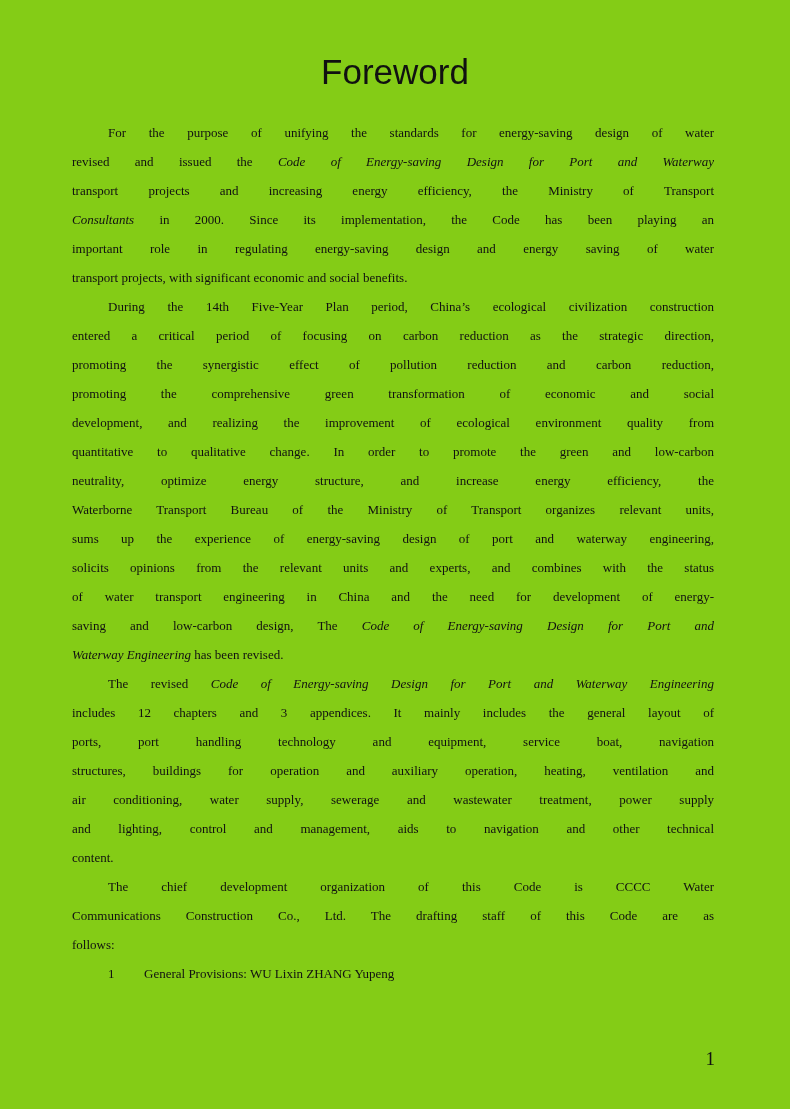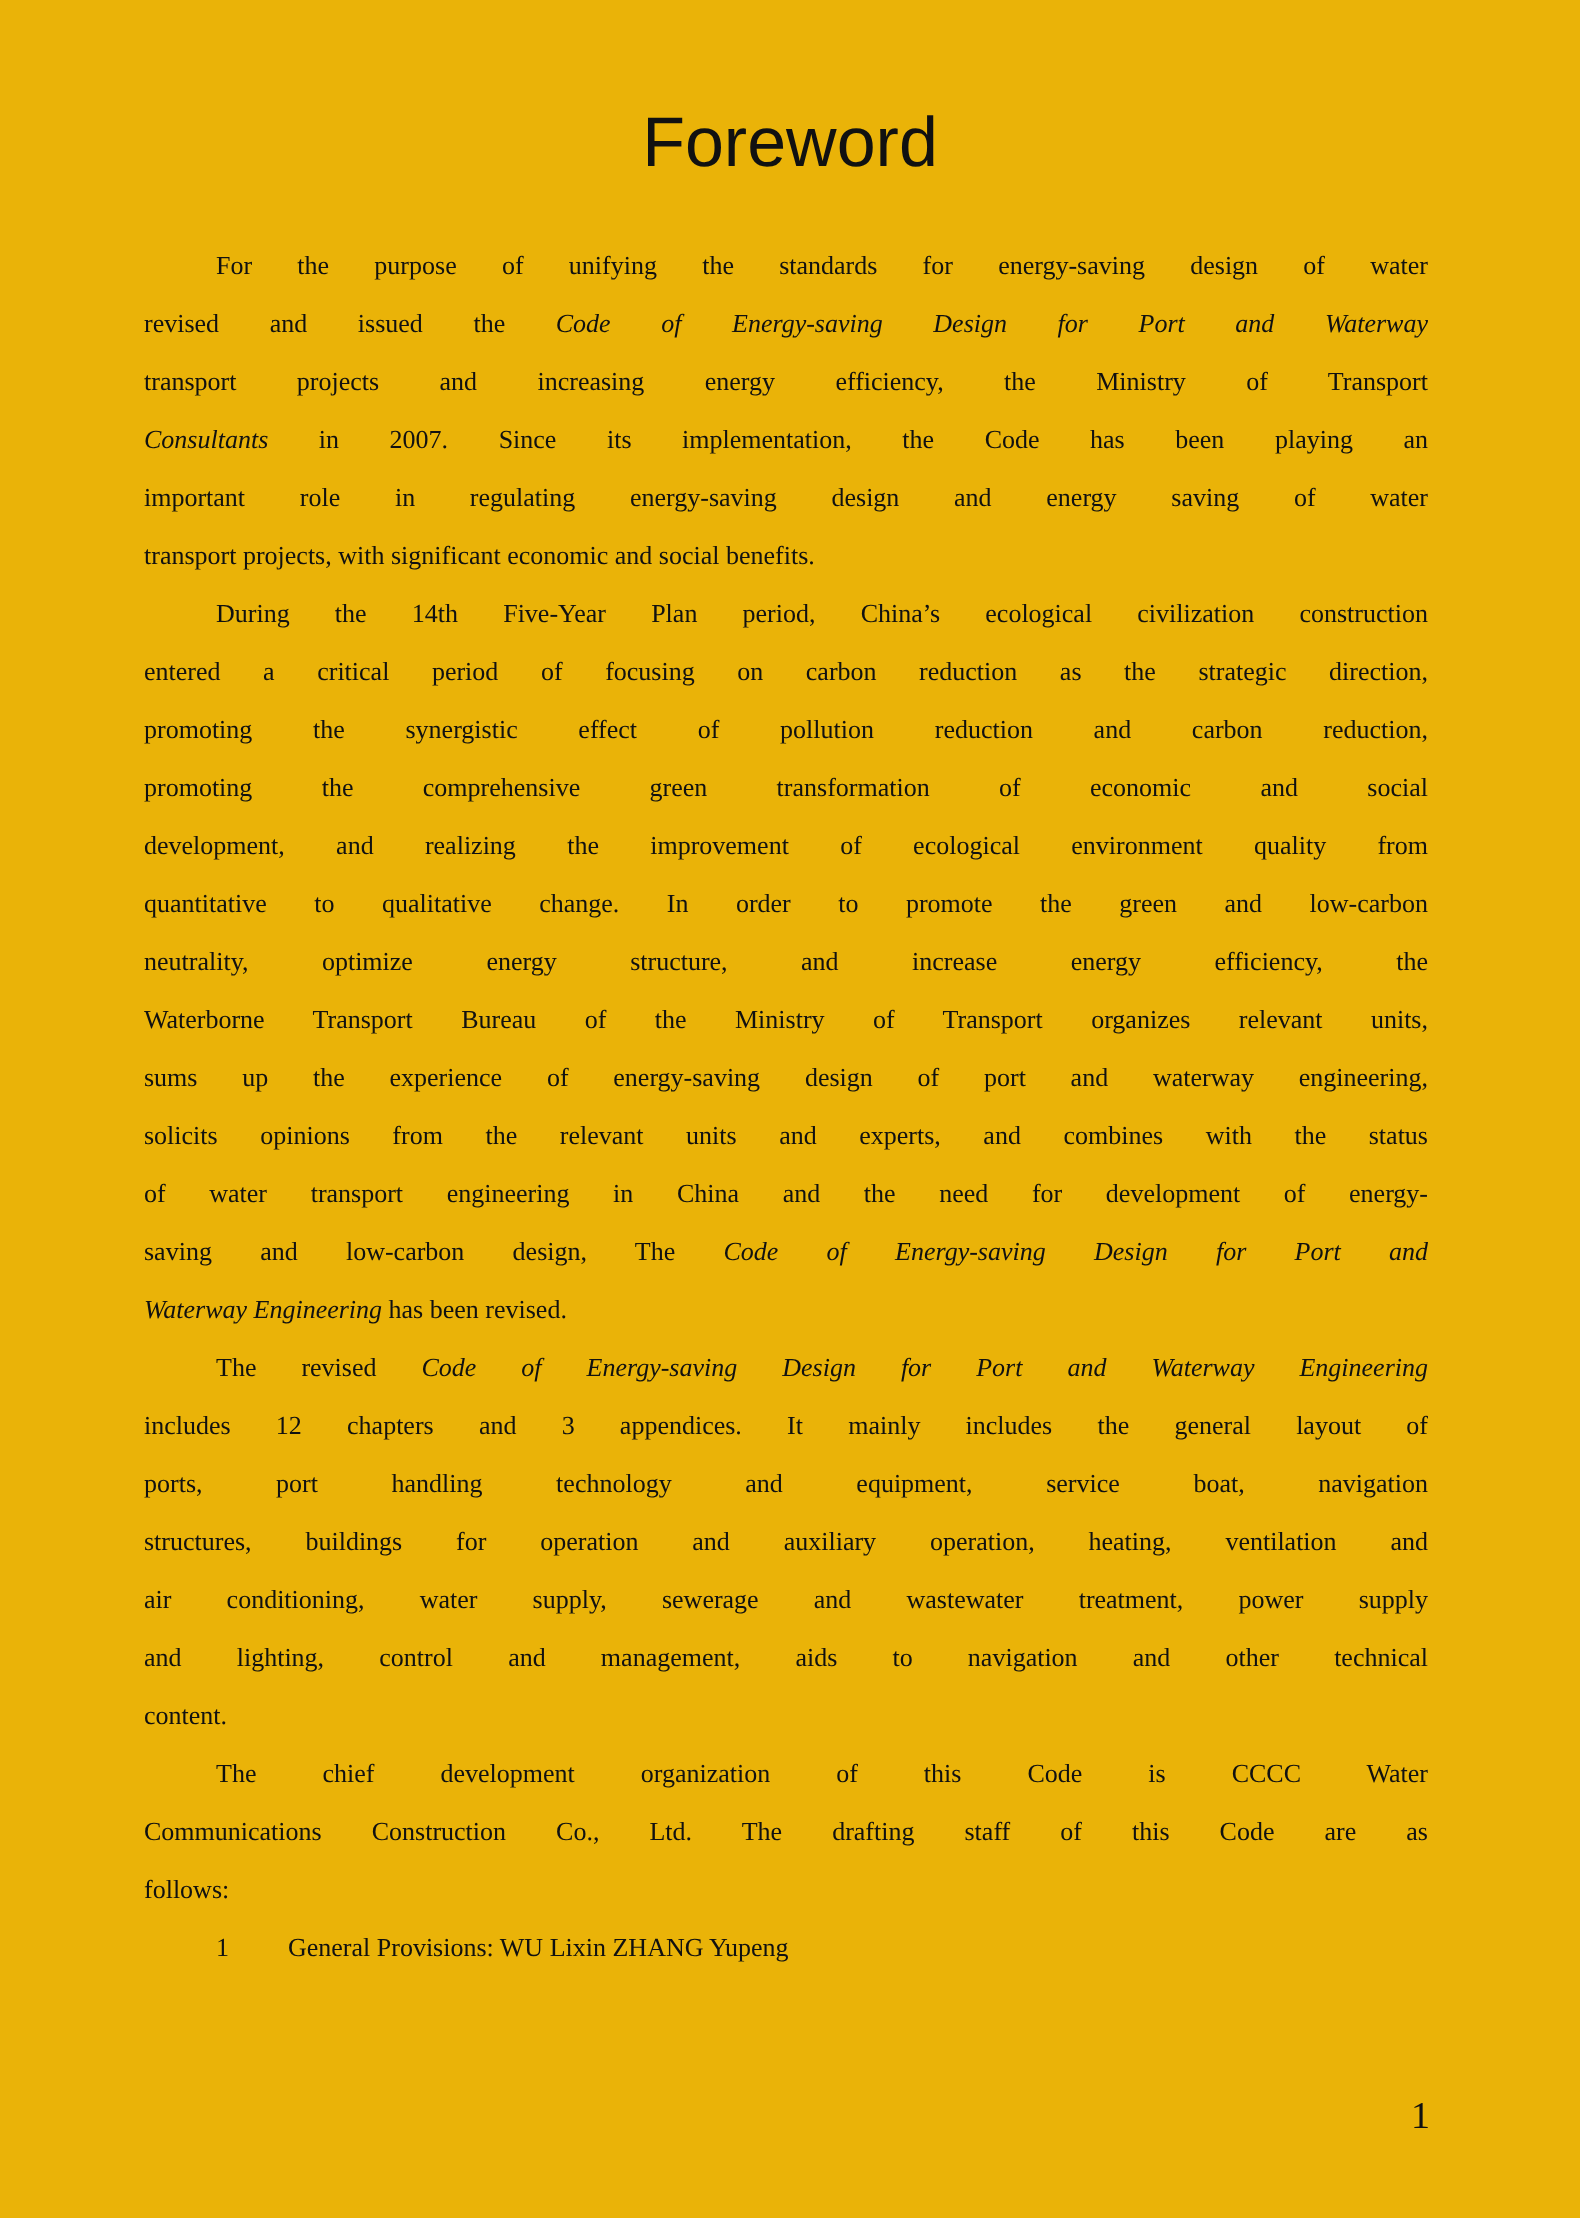--- a/index.html
+++ b/index.html
@@ -1,17 +1,17 @@
 <!DOCTYPE html>
 <html><head>
 <meta charset="utf-8">
 <style>
   html, body { margin: 0; padding: 0; background: #ffffff; }
   body { width: 790px; height: 1109px; position: relative; overflow: hidden; }
-  .page { position: absolute; left: 0; top: 0; width: 790px; height: 1109px; background: #eab308; }
+  .page { position: absolute; left: 0; top: 0; width: 790px; height: 1109px; background: #84cc16; }
   .title {
     position: absolute; left: 0; top: 52px; width: 790px; text-align: center;
     font-family: "Liberation Sans", sans-serif; font-size: 35px; color: #111;
     letter-spacing: 0px;
   }
   .body-text {
     position: absolute; left: 72px; top: 118px; width: 642px;
     font-family: "Liberation Serif", serif; font-size: 13px; color: #111;
     line-height: 29px;
   }
@@ -31,21 +31,21 @@
 </head>
 <body>
 
 <div class="page">
   <div class="title">Foreword</div>
   <div class="body-text" id="body">
       <div>
         <span class="line indent"><span>For the purpose of unifying the standards for energy-saving design of water</span></span>
         <span class="line"><span>revised and issued the </span><em>Code of Energy-saving Design for Port and Waterway</em></span>
         <span class="line"><span>transport projects and increasing energy efficiency, the Ministry of Transport</span></span>
-        <span class="line"><em>Consultants</em><span> in 2007. Since its implementation, the Code has been playing an</span></span>
+        <span class="line"><em>Consultants</em><span> in 2000. Since its implementation, the Code has been playing an</span></span>
         <span class="line"><span>important role in regulating energy-saving design and energy saving of water</span></span>
         <span class="line last"><span>transport projects, with significant economic and social benefits.</span></span>
       </div>
       <div>
         <span class="line indent"><span>During the 14th Five-Year Plan period, China’s ecological civilization construction</span></span>
         <span class="line"><span>entered a critical period of focusing on carbon reduction as the strategic direction,</span></span>
         <span class="line"><span>promoting the synergistic effect of pollution reduction and carbon reduction,</span></span>
         <span class="line"><span>promoting the comprehensive green transformation of economic and social</span></span>
         <span class="line"><span>development, and realizing the improvement of ecological environment quality from</span></span>
         <span class="line"><span>quantitative to qualitative change. In order to promote the green and low-carbon</span></span>

